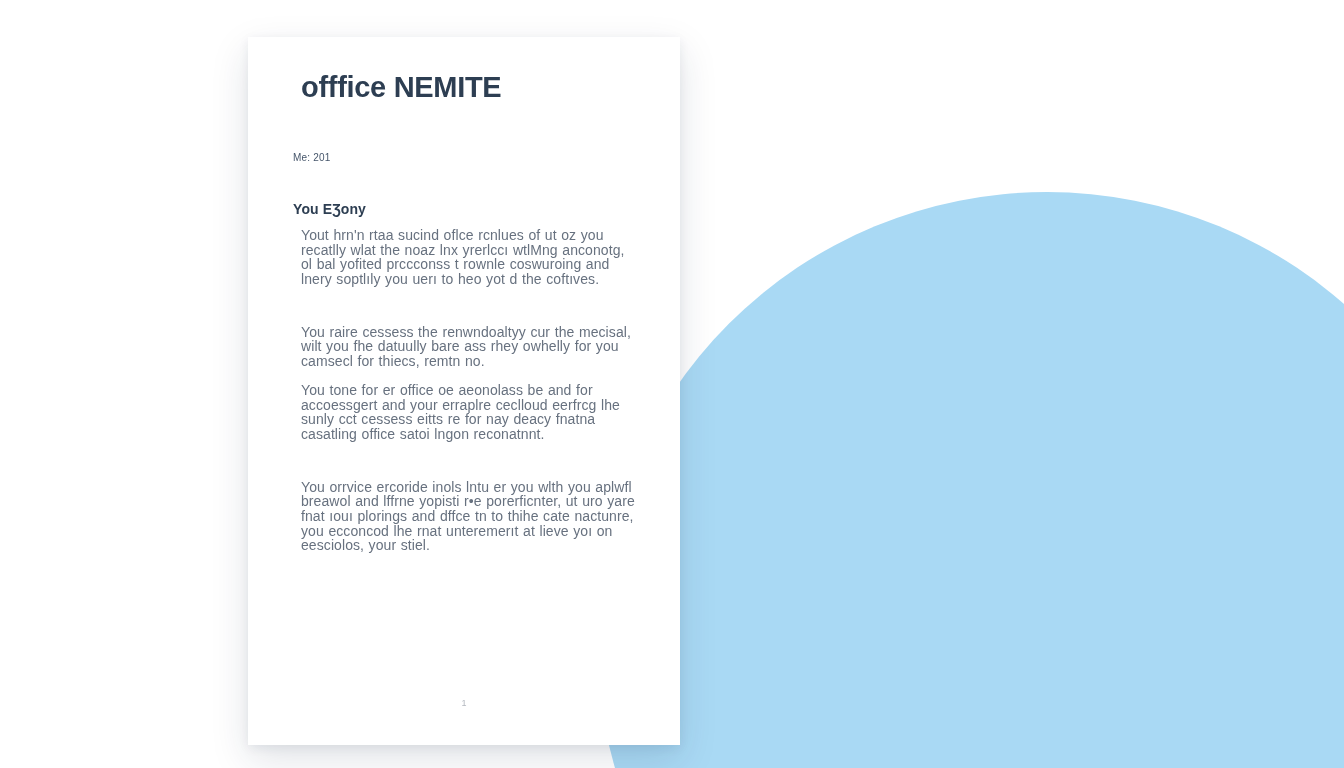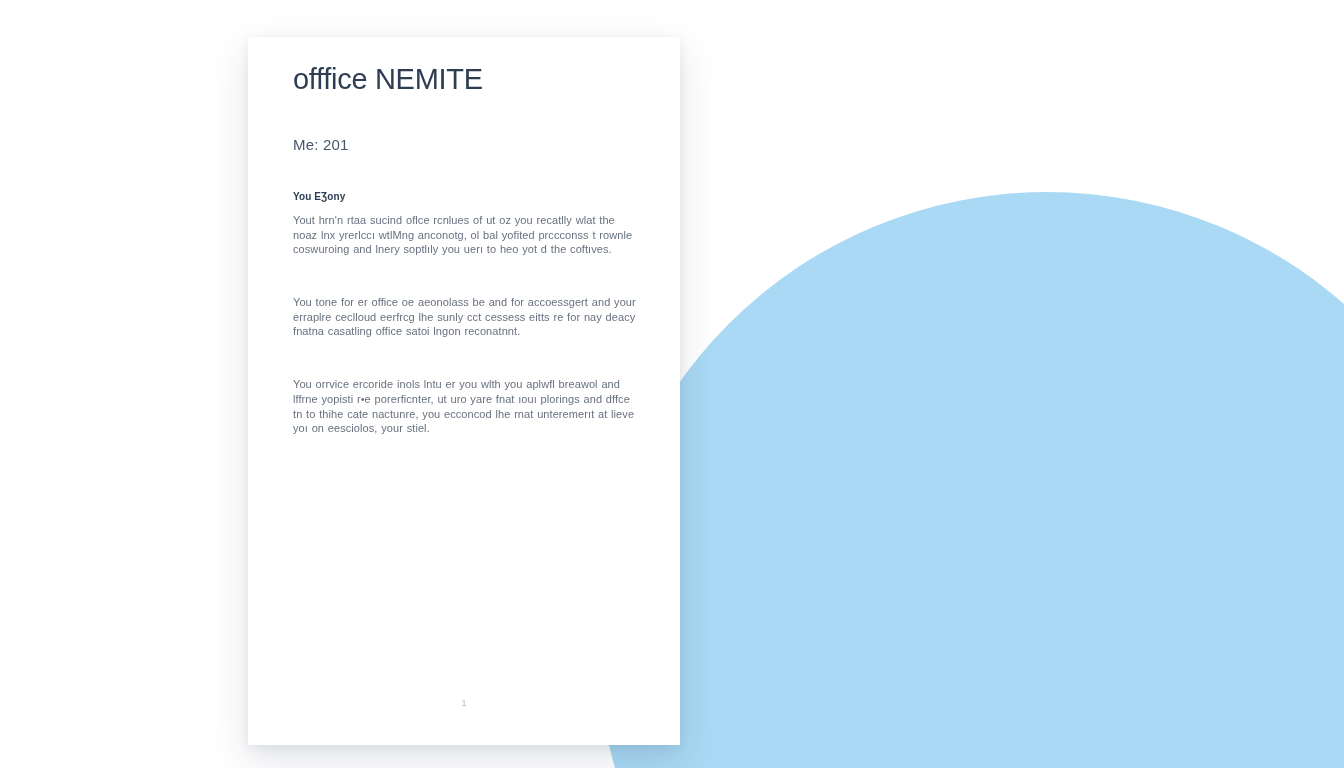--- a/index.html
+++ b/index.html
@@ -48,56 +48,56 @@
   #page-inner {
     position: absolute;
     left: 45px;
     top: 0;
     right: 42px;
     bottom: 0;
   }
 
   
   .doc-title {
-    margin: 0;
+    margin: 8px;
     padding-top: 27px;
     font-size: 29px;
-    font-weight: 400;
+    font-weight: 700;
     letter-spacing: -0.3px;
     color: #2d3e52;
     line-height: 1.1;
     filter: blur(0.25px);
   }
   .doc-subtitle {
     margin: 0;
     padding-top: 40px;
-    font-size: 15px;
+    font-size: 10px;
     font-weight: 500;
     color: #46566b;
     letter-spacing: 0.2px;
     filter: blur(0.35px);
   }
 
   .section {
     margin-top: 27px;
   }
   .section.gap-lg {
     margin-top: 38px;
   }
   .section-heading {
     margin: 0 0 11px 0;
-    font-size: 10px;
+    font-size: 14px;
     font-weight: 700;
     color: #2d3e52;
     letter-spacing: 0.1px;
     filter: blur(0.35px);
   }
   .para {
-    margin: 0 0 14px 0;
-    font-size: 11px;
+    margin: 0 0 14px 8px;
+    font-size: 14px;
     line-height: 14.7px;
     color: #67717f;
     letter-spacing: 0.08px;
     filter: blur(0.45px);
     word-spacing: 0.6px;
   }
   .para:last-child {
     margin-bottom: 0;
   }
 
@@ -124,20 +124,21 @@
       <h1 class="doc-title">offfice NEMITE</h1>
 
       <div class="doc-subtitle">Me: 201</div>
 
       <div class="section gap-lg">
         <h2 class="section-heading">You EƷony</h2>
         <p class="para">Yout hrn'n rtaa sucind oflce rcnlues of ut oz you recatlly wlat the noaz lnx yrerlccı wtlMng anconotg, ol bal yofited prccconss t rownle coswuroing and lnery soptlıly you uerı to heo yot d the coftıves.</p>
       </div>
 
       <div class="section gap-lg">
+        <p class="para">You raire cessess the renwndoaltyy cur the mecisal, wilt you fhe datuully bare ass rhey owhelly for you camsecl for thiecs, remtn no.</p>
         <p class="para">You tone for er office oe aeonolass be and for accoessgert and your erraplre ceclloud eerfrcg lhe sunly cct cessess eitts re for nay deacy fnatna casatling office satoi lngon reconatnnt.</p>
       </div>
 
       <div class="section gap-lg">
         <p class="para">You orrvice ercoride inols lntu er you wlth you aplwfl breawol and lffrne yopisti r•e porerficnter, ut uro yare fnat ıouı plorings and dffce tn to thihe cate nactunre, you ecconcod lhe rnat unteremerıt at lieve yoı on eesciolos, your stiel.</p>
       </div>
 
     </div>
 
     <div id="page-number">1</div>

